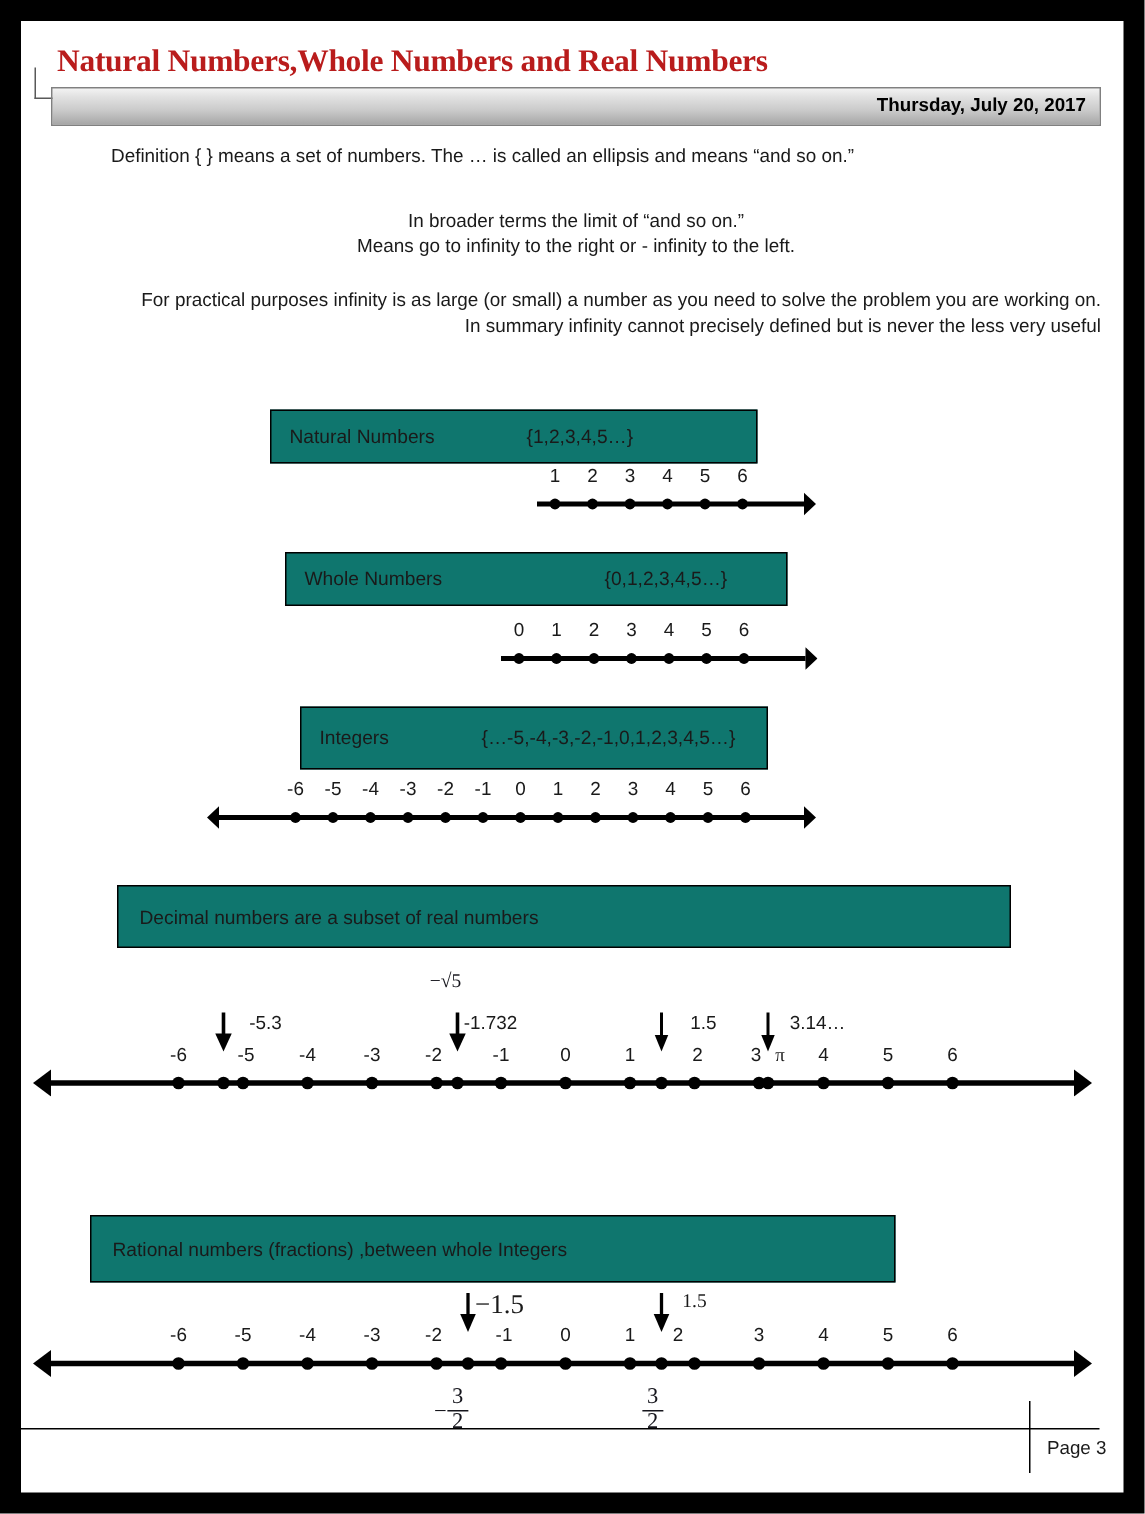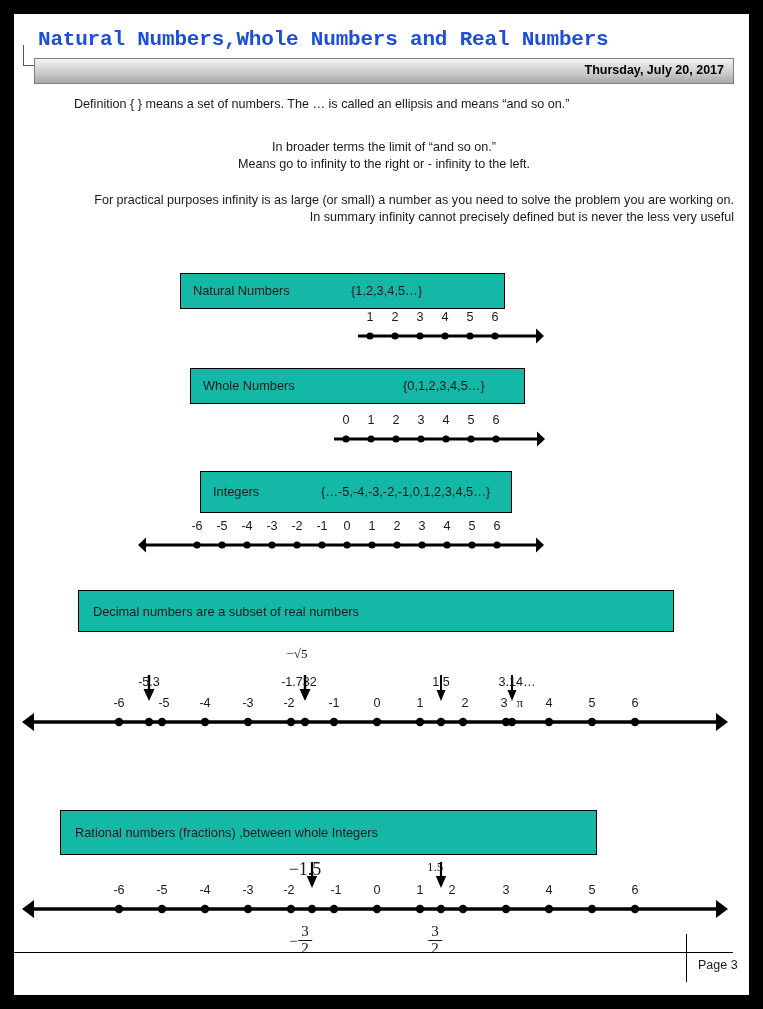--- a/index.html
+++ b/index.html
@@ -11,23 +11,23 @@
   }
   .page{
     position:absolute;
     left:14px;top:14px;
     width:735px;height:981px;
     background:#fff;
   }
   
   .title{
     position:absolute;left:24px;top:14px;
-    font-size:21px;font-weight:bold;color:#1d4ed8;
+    font-size:21px;font-weight:bold;color:#b91c1c;
     letter-spacing:-0.2px;white-space:nowrap;
-    font-family:Liberation Mono, monospace;
+    font-family:Liberation Serif, serif;
   }
   .title-tick{
     position:absolute;left:9px;top:31px;width:1px;height:21px;background:#595959;
   }
   .title-rule{
     position:absolute;left:9px;top:51px;width:38px;height:1px;background:#595959;
   }
   
   .datebar{
     position:absolute;left:20px;top:44px;
@@ -48,21 +48,21 @@
     line-height:17px;
   }
   .p-def{left:60px;top:82px;width:640px;text-align:left;}
   .p-broad{left:20px;top:125px;width:700px;text-align:center;}
   .p-prac{left:20px;top:178px;width:700px;text-align:right;}
   
   .defbox{
     position:absolute;
     border:1px solid #000;
     box-sizing:border-box;
-    background:#14b8a6;
+    background:#0f766e;
   }
   .defbox .lbl{
     position:absolute;
     font-size:12.8px;color:#1a1a1a;white-space:nowrap;
   }
   .box-nat{left:166px;top:259px;width:325px;height:36px;}
   .box-nat .n1{left:12px;top:9px;}
   .box-nat .n2{left:170px;top:9px;}
   .box-whole{left:176px;top:354px;width:335px;height:36px;}
   .box-whole .n1{left:12px;top:9px;}
@@ -81,20 +81,21 @@
     position:absolute;
     font-size:12.6px;color:#1a1a1a;
     text-align:center;white-space:nowrap;
     transform:translateX(-50%);
   }
   .call{
     position:absolute;
     font-size:12.6px;color:#1a1a1a;
     text-align:center;white-space:nowrap;
     transform:translateX(-50%);
+    margin-left:28px;
   }
   .mathserif{
     position:absolute;
     font-family:"Liberation Serif", serif;
     font-size:13px;color:#16161d;
     white-space:nowrap;
     transform:translateX(-50%);
   }
   .frac{
     position:absolute;

